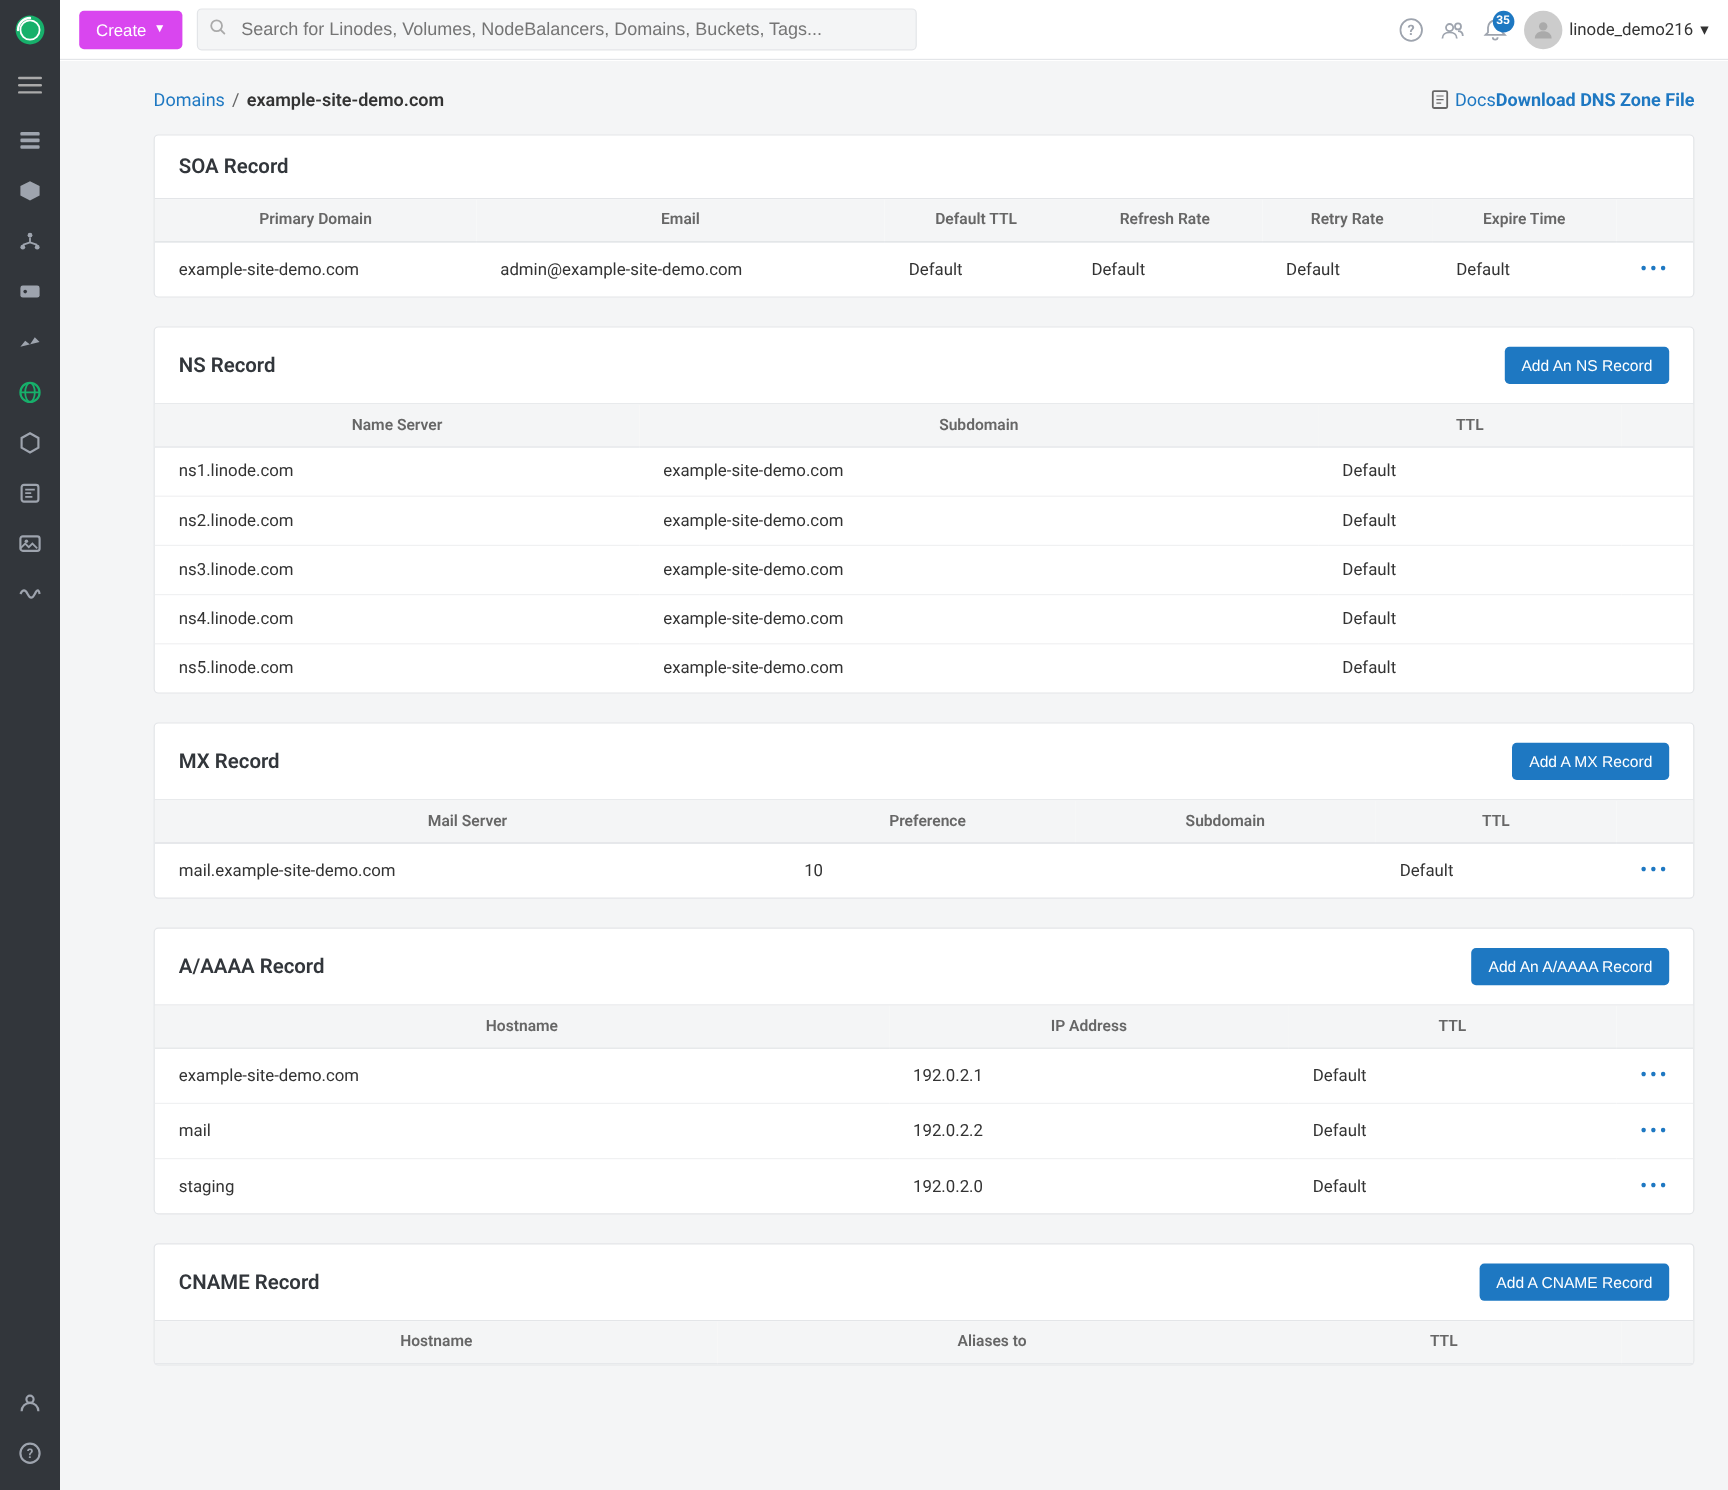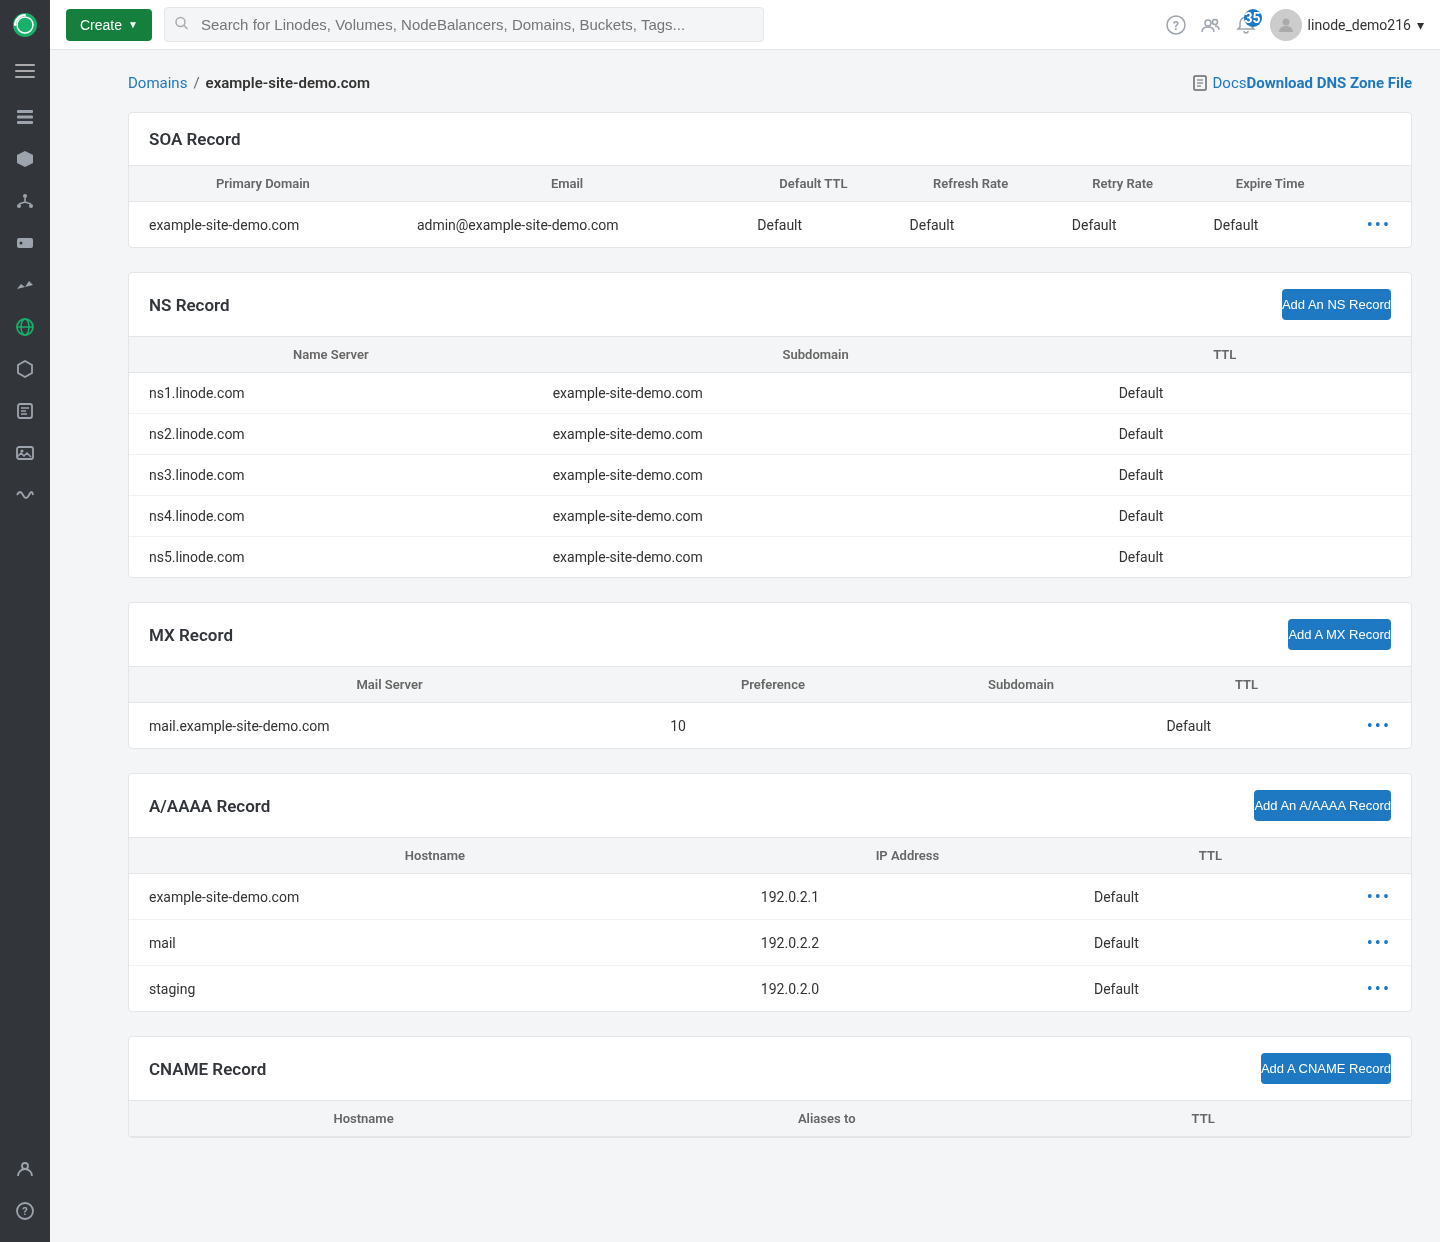--- a/index.html
+++ b/index.html
@@ -11,50 +11,50 @@
     .sidebar-logo svg { width: 28px; height: 28px; }
     .sidebar-menu-icon { width: 50px; height: 42px; display: flex; align-items: center; justify-content: center; color: #aaa; cursor: pointer; }
     .sidebar-nav { display: flex; flex-direction: column; align-items: center; width: 100%; margin-top: 4px; }
     .nav-item { width: 50px; height: 42px; display: flex; align-items: center; justify-content: center; color: #9ea4ae; cursor: pointer; position: relative; }
     .nav-item.active { color: #17b06b; }
     .nav-item svg { width: 20px; height: 20px; }
     .nav-bottom { margin-top: auto; display: flex; flex-direction: column; align-items: center; padding-bottom: 10px; }
 
     
     .topbar { position: fixed; top: 0; left: 50px; right: 0; height: 50px; background: #fff; border-bottom: 1px solid #e3e5e8; display: flex; align-items: center; padding: 0 16px; gap: 12px; z-index: 100; }
-    .btn-create { background: #15803d; color: #fff; border: none; border-radius: 4px; padding: 8px 14px; cursor: pointer; font-size: 14px; display: flex; align-items: center; gap: 6px; white-space: nowrap; }
+    .btn-create { background: #d946ef; color: #fff; border: none; border-radius: 4px; padding: 8px 14px; cursor: pointer; font-size: 14px; display: flex; align-items: center; gap: 6px; white-space: nowrap; }
     .btn-create .chevron { font-size: 10px; }
     .search-bar { flex: 1; max-width: 600px; position: relative; }
     .search-bar input { width: 100%; padding: 8px 12px 8px 36px; border: 1px solid #e3e5e8; border-radius: 4px; font-size: 15px; color: #555; background: #f4f5f6; }
     .search-bar .search-icon-wrap { position: absolute; left: 10px; top: 50%; transform: translateY(-50%); color: #aaa; }
     .topbar-right { margin-left: auto; display: flex; align-items: center; gap: 14px; }
     .topbar-icon { color: #9ea4ae; cursor: pointer; font-size: 18px; display: flex; align-items: center; }
     .notification-badge { position: relative; }
-    .badge { position: absolute; top: -6px; right: -6px; background: #1e78c2; color: #fff; border-radius: 50%; width: 18px; height: 18px; font-size: 14px; display: flex; align-items: center; justify-content: center; font-weight: bold; }
+    .badge { position: absolute; top: -6px; right: -6px; background: #1e78c2; color: #fff; border-radius: 50%; width: 18px; height: 18px; font-size: 10px; display: flex; align-items: center; justify-content: center; font-weight: bold; }
     .user-info { display: flex; align-items: center; gap: 6px; cursor: pointer; color: #333; }
     .user-avatar { width: 32px; height: 32px; border-radius: 50%; background: #ccc; display: flex; align-items: center; justify-content: center; }
     .user-avatar svg { width: 20px; height: 20px; color: #fff; }
 
     
     .main { margin-left: 50px; margin-top: 50px; flex: 1; overflow-y: auto; padding: 24px 28px; background: #f4f5f6; }
 
     
     .breadcrumb { display: flex; align-items: center; gap: 6px; margin-bottom: 20px; }
     .breadcrumb a { color: #1e78c2; text-decoration: none; font-size: 15px; }
     .breadcrumb-sep { color: #666; font-size: 15px; }
     .breadcrumb-current { font-weight: 600; font-size: 15px; color: #333; }
     .breadcrumb-actions { margin-left: auto; display: flex; align-items: center; }
     .docs-link { display: flex; align-items: center; gap: 5px; color: #555; text-decoration: none; font-size: 14px; }
     .download-link { color: #1e78c2; text-decoration: none; font-size: 14px; font-weight: 700; }
 
     
     .section { background: #fff; border: 1px solid #e3e5e8; border-radius: 4px; margin-bottom: 24px; }
     .section-header { display: flex; align-items: center; justify-content: space-between; padding: 16px 20px; border-bottom: 1px solid #e3e5e8; }
     .section-title { font-size: 17px; font-weight: 600; color: #32363b; }
-    .btn-add { background: #1e78c2; color: #fff; border: none; border-radius: 4px; padding: 8px 0; cursor: pointer; font-size: 13px; white-space: nowrap; }
+    .btn-add { background: #1e78c2; color: #fff; border: none; border-radius: 4px; padding: 8px 14px; cursor: pointer; font-size: 13px; white-space: nowrap; }
 
     
     table { width: 100%; border-collapse: collapse; }
     thead tr { background: #f4f5f6; }
     thead th { padding: 10px 20px; text-align: center; font-size: 13px; font-weight: 600; color: #666; border-bottom: 1px solid #e3e5e8; white-space: nowrap; }
     tbody tr { border-bottom: 1px solid #f0f1f2; }
     tbody tr:last-child { border-bottom: none; }
     tbody td { padding: 12px 20px; font-size: 14px; color: #333; }
     .dots-menu { color: #1e78c2; cursor: pointer; font-size: 18px; letter-spacing: 2px; }
     .col-actions { text-align: right; width: 60px; }

